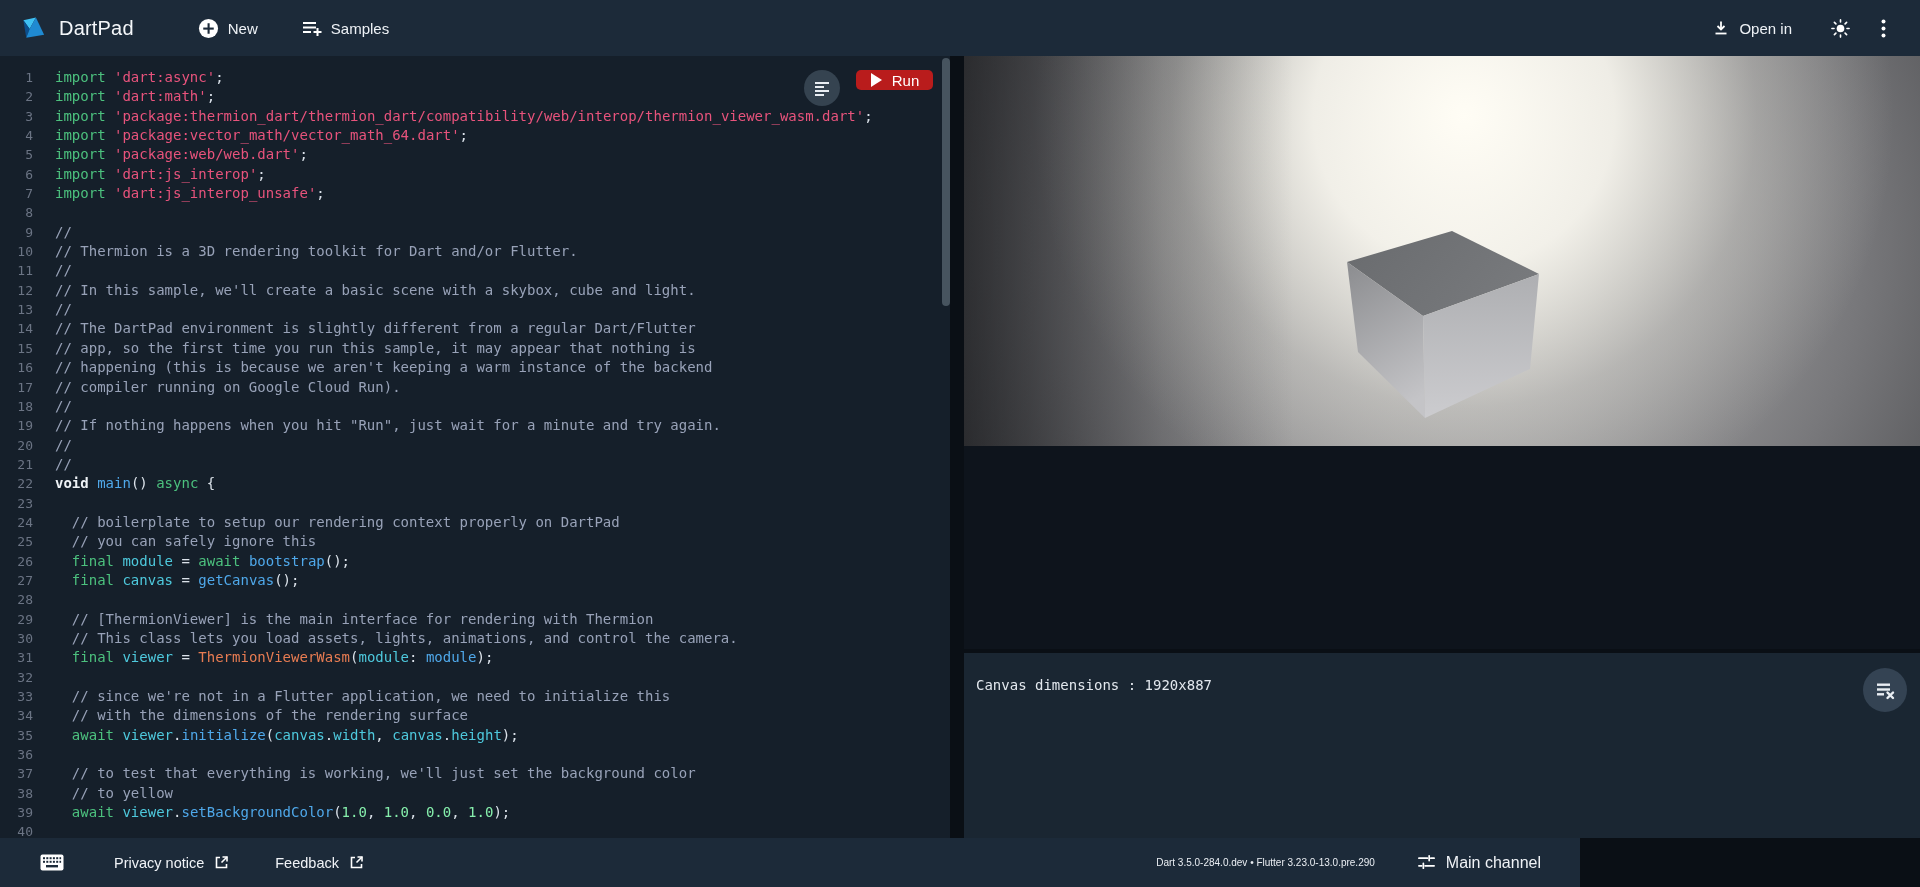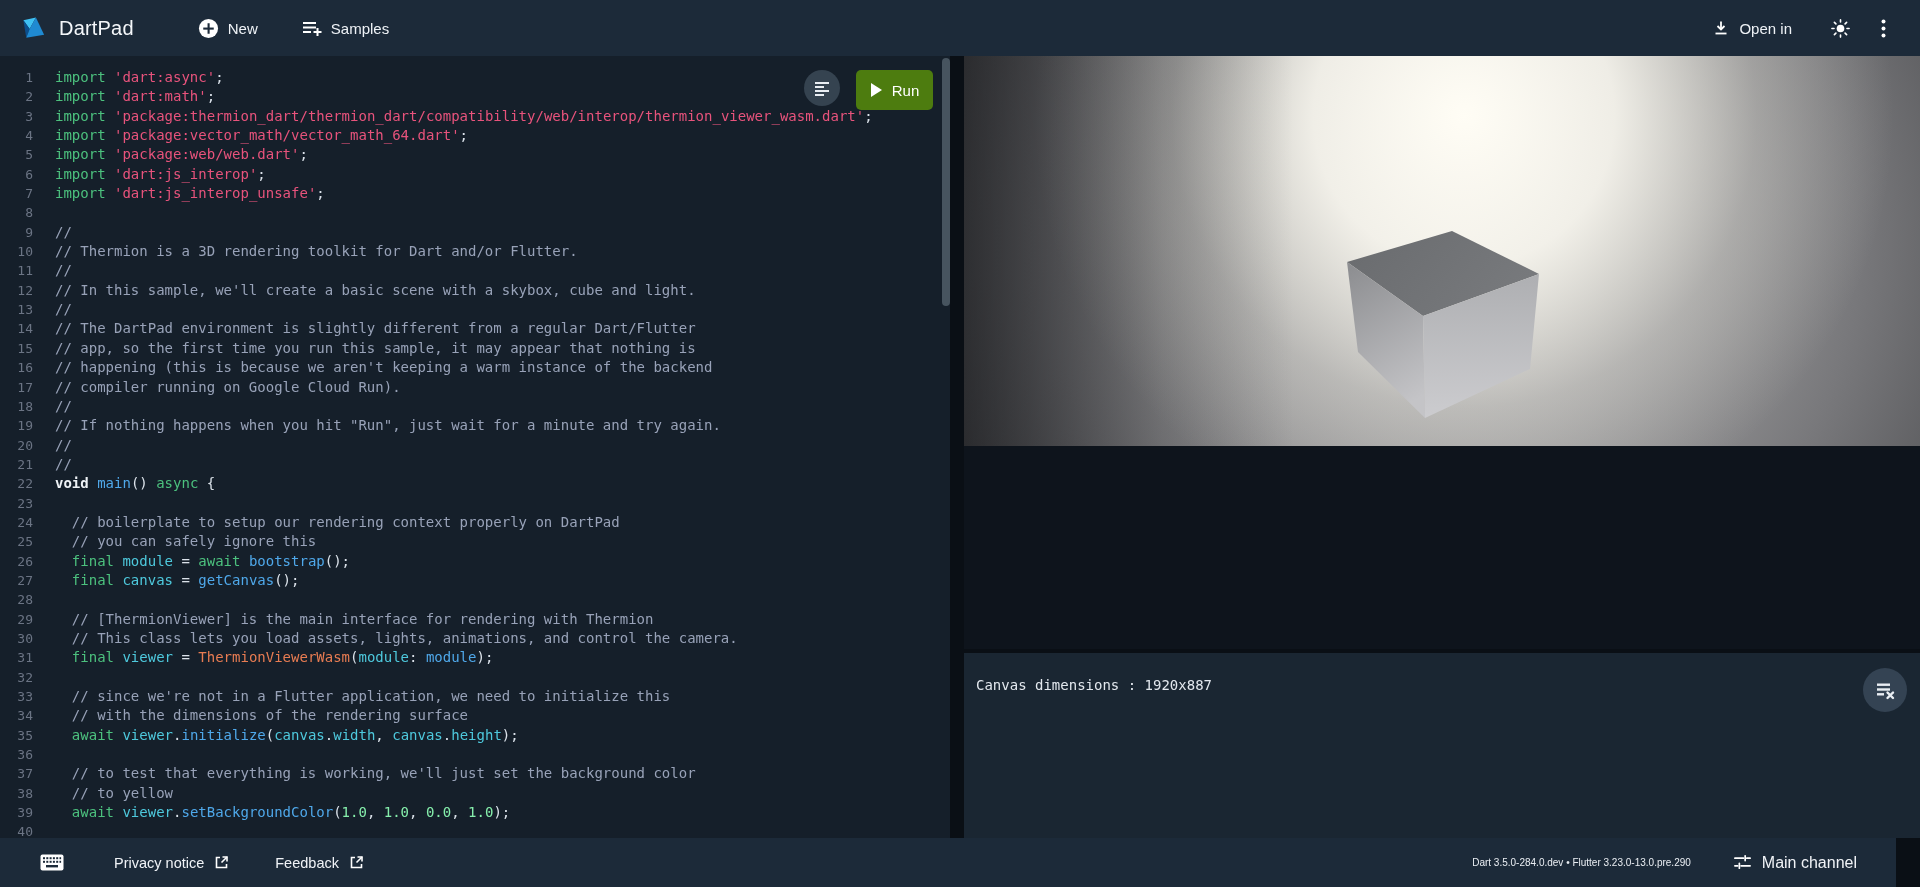--- a/index.html
+++ b/index.html
@@ -44,42 +44,42 @@
   .tk-p{color:#dbe2ea;}
   .scroll-thumb{
     position:absolute;left:942px;top:2px;width:8px;height:248px;
     background:#47545f;border-radius:4px;cursor:pointer;
   }
   .format-btn{
     position:absolute;left:804px;top:70px;width:36px;height:36px;border-radius:50%;
     background:#354350;border:none;cursor:pointer;display:flex;align-items:center;justify-content:center;z-index:6;
   }
   .run-btn{
-    position:absolute;left:856px;top:70px;width:77px;height:40px;border-radius:5px;
-    background:#4d7c0f;border:none;cursor:pointer;display:flex;align-items:center;justify-content:center;
+    position:absolute;left:856px;top:70px;width:77px;height:20px;border-radius:5px;
+    background:#b91c1c;border:none;cursor:pointer;display:flex;align-items:center;justify-content:center;
     gap:10px;color:#ffffff;font-size:15px;font-weight:500;font-family:inherit;z-index:6;
   }
   
   .v-splitter{position:absolute;left:950px;top:56px;width:14px;height:782px;background:#0a0f15;cursor:col-resize;}
   .h-splitter{position:absolute;left:964px;top:649px;width:956px;height:4px;background:#0a0f15;cursor:row-resize;}
   
   .render-area{position:absolute;left:964px;top:56px;width:956px;height:593px;background:#0e141c;}
   .render-canvas{position:absolute;left:0;top:0;display:block;}
   .console{
     position:absolute;left:964px;top:653px;width:956px;height:185px;background:#1a2632;
     box-sizing:border-box;padding:22px 12px;
   }
   .console-line{font-family:"DejaVu Sans Mono",monospace;font-size:14px;color:#e3e8ee;line-height:20px;}
   .clear-btn{
     position:absolute;right:13px;top:15px;width:44px;height:44px;border-radius:50%;
     background:#344353;border:none;cursor:pointer;display:flex;align-items:center;justify-content:center;
   }
   
   .bottombar{
-    position:absolute;left:0;top:838px;width:1896px;height:49px;background:#1c2a39;
+    position:absolute;left:0;top:838px;width:1580px;height:49px;background:#1c2a39;
     display:flex;align-items:center;box-sizing:border-box;padding:0 33px 0 34px;
   }
   .foot-link{display:flex;align-items:center;gap:10px;color:#f0f3f7;font-size:14.5px;font-weight:500;
     background:none;border:none;cursor:pointer;font-family:inherit;padding:4px 6px;border-radius:4px;}
   .kb-btn{margin-right:38px;}
   .feedback{margin-left:34px;}
   .bottombar-spacer{flex:1;}
   .versions{color:#eaeef3;font-size:10px;margin-right:36px;}
   .channel-btn{display:flex;align-items:center;gap:10px;color:#f0f3f7;font-size:16px;font-weight:500;
     background:none;border:none;cursor:pointer;font-family:inherit;padding:4px 6px;border-radius:4px;}

